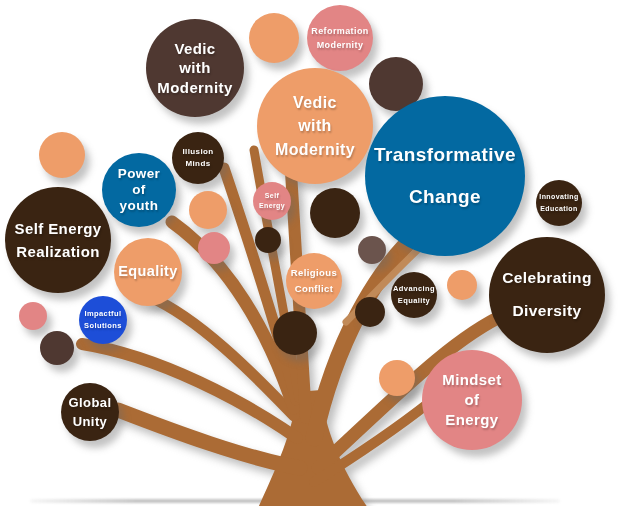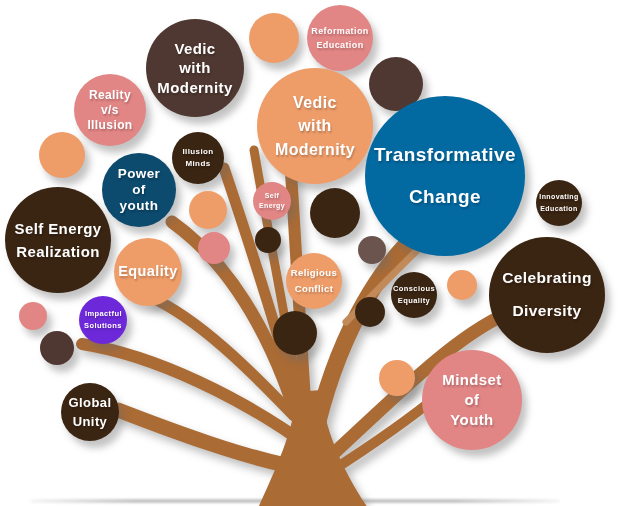--- a/index.html
+++ b/index.html
@@ -80,39 +80,34 @@
     </svg>
   <div class="bubble-layer">
       <div class="bubble" style="left: 146px; top: 19px; width: 98px; height: 98px; background: rgb(79, 56, 49);">
         <span style="font-size: 15px; line-height: 1.3; color: rgb(255, 255, 255);">Vedic
 with
 Modernity</span>
       </div>
       <div class="bubble" style="left: 249px; top: 13px; width: 50px; height: 50px; background: rgb(238, 157, 105);"></div>
       <div class="bubble" style="left: 307px; top: 5px; width: 66px; height: 66px; background: rgb(226, 133, 133);">
         <span style="font-size: 9px; line-height: 1.6; color: rgb(255, 255, 255);">Reformation
-Education</span>
+Modernity</span>
       </div>
       <div class="bubble" style="left: 369px; top: 57px; width: 54px; height: 54px; background: rgb(79, 56, 49);"></div>
-      <div class="bubble" style="left: 74px; top: 74px; width: 72px; height: 72px; background: rgb(226, 133, 133);">
-        <span style="font-size: 12px; line-height: 1.25; color: rgb(255, 255, 255);">Reality
-v/s
-Illusion</span>
-      </div>
       <div class="bubble" style="left: 257px; top: 68px; width: 116px; height: 116px; background: rgb(238, 157, 105);">
         <span style="font-size: 16px; line-height: 1.45; color: rgb(255, 255, 255);">Vedic
 with
 Modernity</span>
       </div>
       <div class="bubble" style="left: 39px; top: 132px; width: 46px; height: 46px; background: rgb(238, 157, 105);"></div>
       <div class="bubble" style="left: 172px; top: 132px; width: 52px; height: 52px; background: rgb(58, 36, 18);">
         <span style="font-size: 8px; line-height: 1.5; color: rgb(255, 255, 255);">Illusion
 Minds</span>
       </div>
-      <div class="bubble" style="left: 102px; top: 153px; width: 74px; height: 74px; background: #0c4a6e;">
+      <div class="bubble" style="left: 102px; top: 153px; width: 74px; height: 74px; background: #0369a1;">
         <span style="font-size: 13.5px; line-height: 1.2; color: rgb(255, 255, 255);">Power
 of
 youth</span>
       </div>
       <div class="bubble" style="left: 365px; top: 96px; width: 160px; height: 160px; background: #0369a1;">
         <span style="font-size: 19px; line-height: 2.2; color: rgb(255, 255, 255);">Transformative
 Change</span>
       </div>
       <div class="bubble" style="left: 253px; top: 182px; width: 38px; height: 38px; background: rgb(226, 133, 133);">
         <span style="font-size: 7px; line-height: 1.45; color: rgb(255, 255, 255);">Self
@@ -133,39 +128,39 @@
       <div class="bubble" style="left: 358px; top: 236px; width: 28px; height: 28px; background: rgb(107, 84, 77);"></div>
       <div class="bubble" style="left: 114px; top: 238px; width: 68px; height: 68px; background: rgb(238, 157, 105);">
         <span style="font-size: 14.5px; line-height: 1.2; color: rgb(255, 255, 255);">Equality</span>
       </div>
       <div class="bubble" style="left: 286px; top: 253px; width: 56px; height: 56px; background: rgb(238, 157, 105); text-align: center;">
         <span style="font-size: 9.5px; line-height: 1.7; color: rgb(255, 255, 255);">Religious
 Conflict</span>
       </div>
       <div class="bubble" style="left: 447px; top: 270px; width: 30px; height: 30px; background: rgb(238, 157, 105);"></div>
       <div class="bubble" style="left: 391px; top: 272px; width: 46px; height: 46px; background: rgb(58, 36, 18);">
-        <span style="font-size: 7.5px; line-height: 1.6; color: rgb(255, 255, 255);">Conscious
+        <span style="font-size: 7.5px; line-height: 1.6; color: rgb(255, 255, 255);">Advancing
 Equality</span>
       </div>
       <div class="bubble" style="left: 489px; top: 237px; width: 116px; height: 116px; background: rgb(58, 36, 18);">
         <span style="font-size: 15.5px; line-height: 2.1; color: rgb(255, 255, 255); text-align: center;">Celebrating
 Diversity</span>
       </div>
       <div class="bubble" style="left: 355px; top: 297px; width: 30px; height: 30px; background: rgb(58, 36, 18);"></div>
       <div class="bubble" style="left: 19px; top: 302px; width: 28px; height: 28px; background: rgb(226, 133, 133);"></div>
-      <div class="bubble" style="left: 79px; top: 296px; width: 48px; height: 48px; background: #6d28d9; text-align: right;">
+      <div class="bubble" style="left: 79px; top: 296px; width: 48px; height: 48px; background: #1d4ed8;">
         <span style="font-size: 7.5px; line-height: 1.6; color: rgb(255, 255, 255);">Impactful
 Solutions</span>
       </div>
       <div class="bubble" style="left: 273px; top: 311px; width: 44px; height: 44px; background: rgb(58, 36, 18);"></div>
       <div class="bubble" style="left: 40px; top: 331px; width: 34px; height: 34px; background: rgb(79, 56, 49);"></div>
       <div class="bubble" style="left: 379px; top: 360px; width: 36px; height: 36px; background: rgb(238, 157, 105);"></div>
       <div class="bubble" style="left: 61px; top: 383px; width: 58px; height: 58px; background: rgb(58, 36, 18);">
         <span style="font-size: 13px; line-height: 1.5; color: rgb(255, 255, 255);">Global
 Unity</span>
       </div>
       <div class="bubble" style="left: 422px; top: 350px; width: 100px; height: 100px; background: rgb(226, 133, 133);">
         <span style="font-size: 15px; line-height: 1.35; color: rgb(255, 255, 255);">Mindset
 of
-Youth</span>
+Energy</span>
       </div>
     </div>
 </div>
 
 </body></html>

